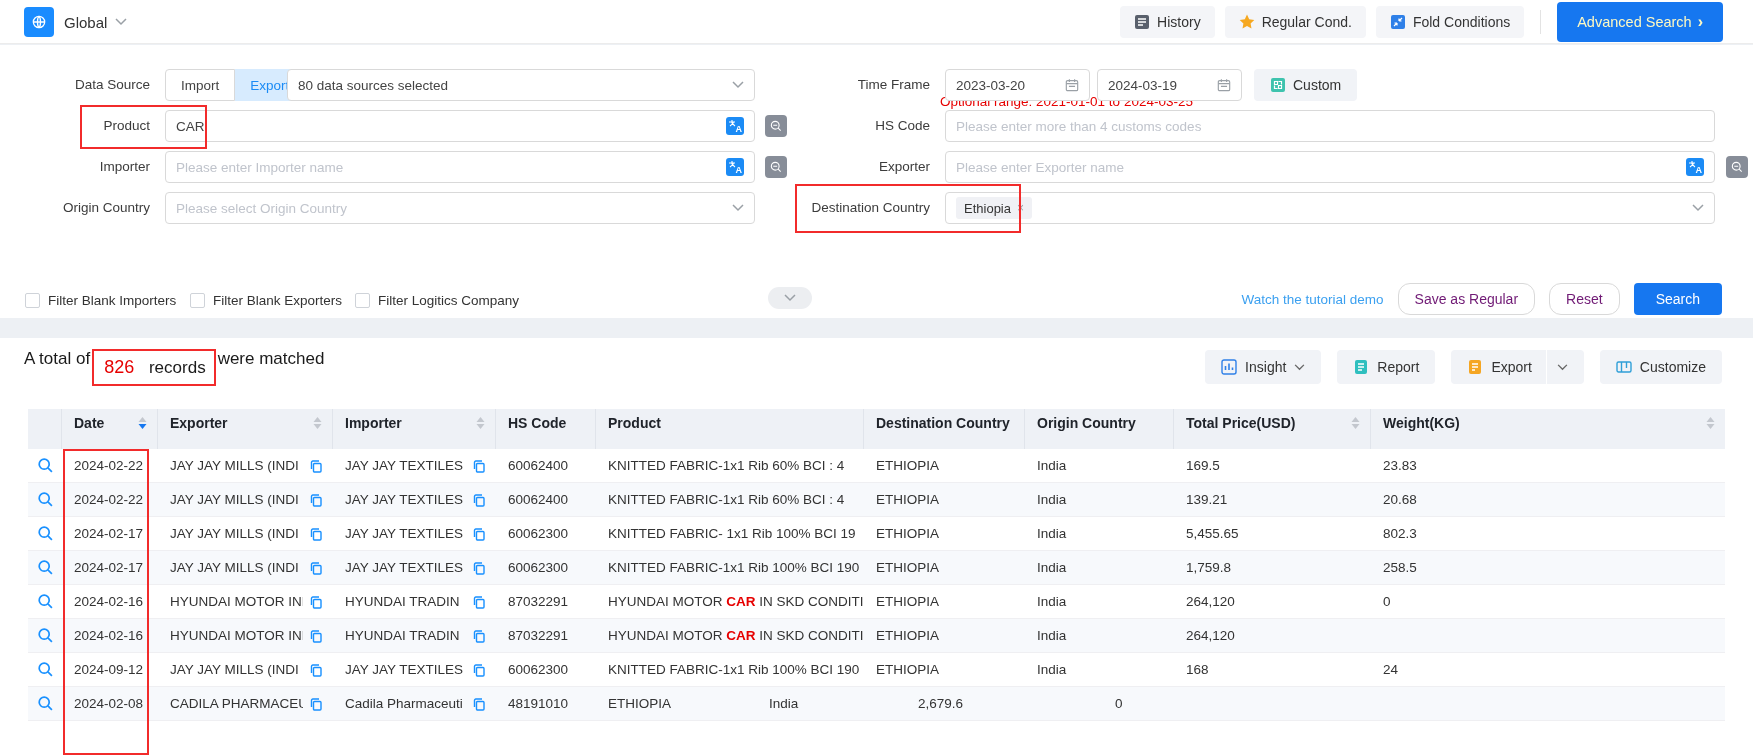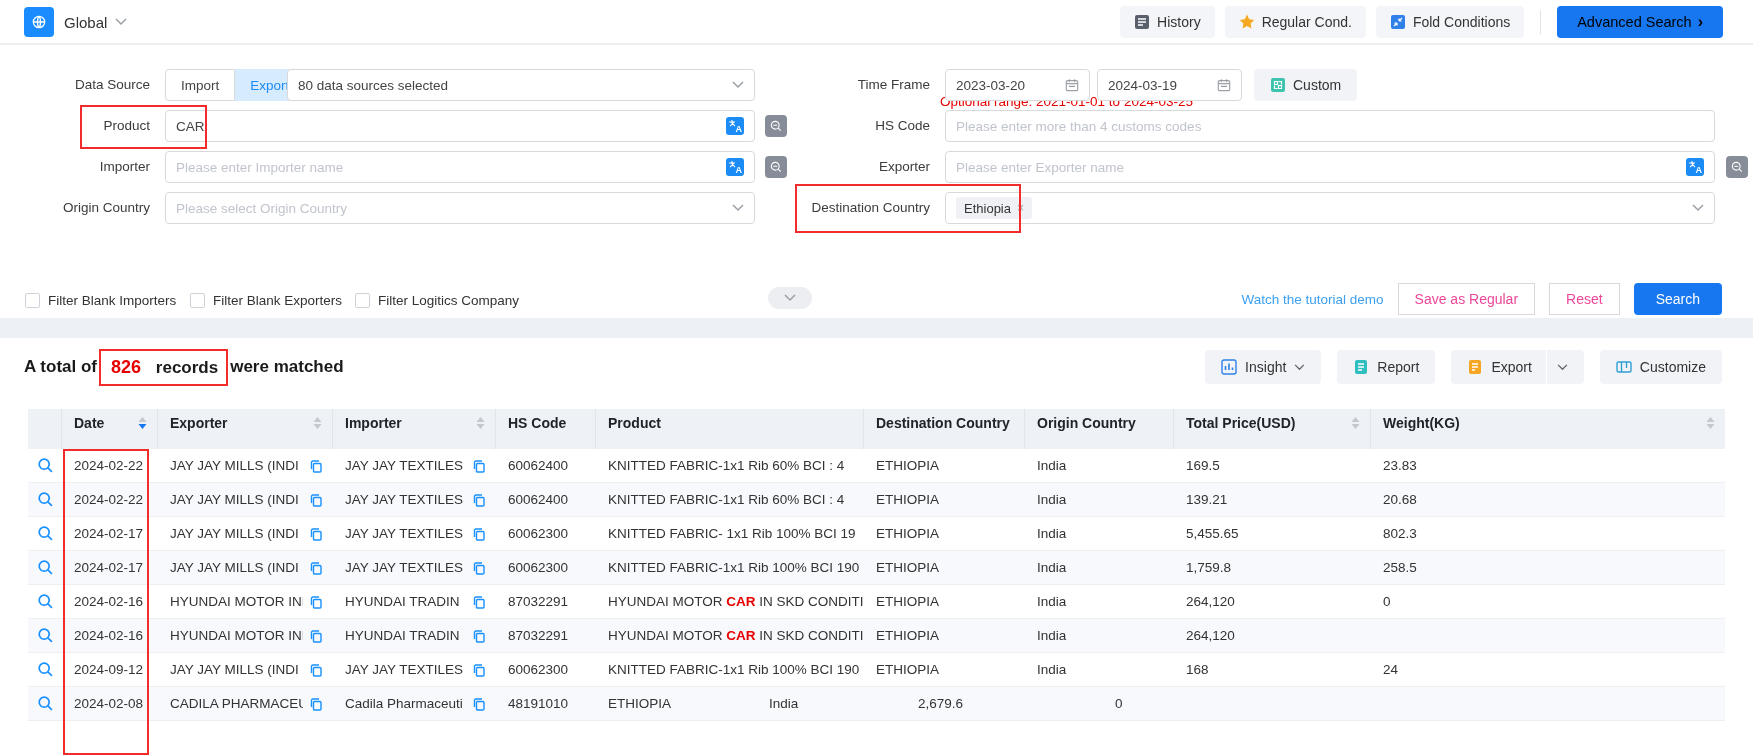--- a/index.html
+++ b/index.html
@@ -6,21 +6,21 @@
   html,body { width:1753px; height:755px; overflow:hidden; }
   body { font-family:"Liberation Sans","DejaVu Sans",sans-serif; font-size:13.5px; color:#333; background:#edf0f4; position:relative; }
 
   
   .topbar { position:absolute; left:0; top:0; width:1753px; height:44px; background:#fff; border-bottom:1px solid #ececec; display:flex; align-items:center; z-index:5; }
   .logo { position:absolute; left:24px; top:7px; width:30px; height:30px; background:#1a8cff; border-radius:4px; display:flex; align-items:center; justify-content:center; }
   .region { position:absolute; left:64px; top:0; height:44px; display:flex; align-items:center; gap:8px; font-size:15px; color:#333; cursor:pointer; }
   .top-actions { position:absolute; right:30px; top:6px; height:32px; display:flex; align-items:center; gap:10px; }
   .tbtn { height:32px; display:flex; align-items:center; gap:7px; background:#f4f5f8; border-radius:4px; padding:0 14px; font-size:14px; color:#333; cursor:pointer; }
   .vdiv { width:1px; height:24px; background:#e3e3e3; margin:0 6px; }
-  .advbtn { height:32px; display:flex; align-items:center; gap:6px; background:#1677f0; color:#000000; border-radius:4px; padding:0 20px; font-size:14.5px; cursor:pointer; }
+  .advbtn { height:40px; display:flex; align-items:center; gap:6px; background:#1677f0; color:#fef9c3; border-radius:4px; padding:0 20px; font-size:14.5px; cursor:pointer; }
   .advbtn .arr { font-size:16px; font-weight:bold; line-height:1; }
 
   
   .formcard { position:absolute; left:0; top:45px; width:1753px; height:273px; background:#fff; }
   .flabel { position:absolute; text-align:right; color:#3c3c3c; font-size:13.5px; line-height:32px; }
   .field { position:absolute; height:32px; border:1px solid #d9d9d9; border-radius:4px; background:#fff; display:flex; align-items:center; padding:10px 10px; }
   .field input { border:none; outline:none; flex:1; font-family:inherit; font-size:13.5px; color:#444; background:transparent; min-width:0; }
   .field input::placeholder { color:#c0c4cc; }
   .select { cursor:pointer; }
   .ph { color:#c0c4cc; }
@@ -33,27 +33,27 @@
   .exticon { position:absolute; width:22px; height:22px; background:#878d98; border-radius:4px; display:flex; align-items:center; justify-content:center; cursor:pointer; }
   .custombtn { position:absolute; height:32px; background:#f1f3f7; border-radius:4px; display:flex; align-items:center; gap:7px; padding:0 16px; font-size:14px; cursor:pointer; }
   .tag { height:22px; background:#f0f1f5; border-radius:3px; display:flex; align-items:center; gap:6px; padding:0 8px; font-size:13px; color:#333; }
   .tag .x { color:#9aa0a6; cursor:pointer; font-size:12px; }
   .optrange { position:absolute; left:940px; top:49px; color:#e60000; font-size:13.5px; }
   .cbitem { position:absolute; top:248px; display:flex; align-items:center; gap:8px; cursor:pointer;text-align:center; }
   .cbbox { width:15px; height:15px; border:1px solid #cfd3d9; border-radius:2px; background:#fff; flex:none; }
   .collapse-pill { position:absolute; left:768px; top:242px; width:44px; height:22px; background:#eceef1; border-radius:11px; display:flex; align-items:center; justify-content:center; cursor:pointer; }
   .form-actions { position:absolute; top:238px; right:31px; display:flex; align-items:center; gap:14px; }
   .link { color:#3ba0f0; font-size:13.5px; cursor:pointer; }
-  .wbtn { height:32px; border:1px solid #d9d9d9; border-radius:0; background:#fff; display:flex; align-items:center; padding:12px 16px; font-size:14px; color:#ec4899; cursor:pointer; }
+  .wbtn { height:32px; border:1px solid #d9d9d9; border-radius:12px; background:#fff; display:flex; align-items:center; padding:12px 16px; font-size:14px; color:#701a75; cursor:pointer; }
   .bluebtn { height:32px; border-radius:4px; background:#1677f0; color:#fff; display:flex; align-items:center; padding:0 22px; font-size:14px; cursor:pointer; }
 
   
   .resultscard { position:absolute; left:0; top:338px; width:1753px; height:417px; background:#fff; }
   .res-head { position:absolute; left:24px; right:31px; top:8px; height:42px; display:flex; align-items:center; justify-content:space-between; }
-  .summary { font-size:17px; font-weight:bold; color:#1a1a1a; display:flex; align-items:center; }
+  .summary { font-size:17px; font-weight:normal; color:#1a1a1a; display:flex; }
   .summary .cnt { color:#e60000; font-size:18px; padding:0 2px; }
   .recbox { position:relative; padding:8px 10px; margin:0 2px; }
   .recbox .anno-in { position:absolute; inset:0; border:2px solid #f22b2b; pointer-events:none; }
   .res-actions { display:flex; align-items:center; gap:16px; }
   .rbtn { height:34px; background:#f1f3f7; border-radius:4px; display:flex; align-items:center; gap:8px; padding:0 16px; font-size:14px; color:#333; cursor:pointer; }
   .rbtn .dd { border-left:1px solid #fff; margin-left:6px; padding-left:10px; height:34px; display:flex; align-items:center; }
 
   
   .table { position:absolute; left:28px; top:71px; width:1697px; }
   .thead { display:flex; height:40px; background:#eef1f6; font-weight:bold; font-size:14px; color:#20242b; }

